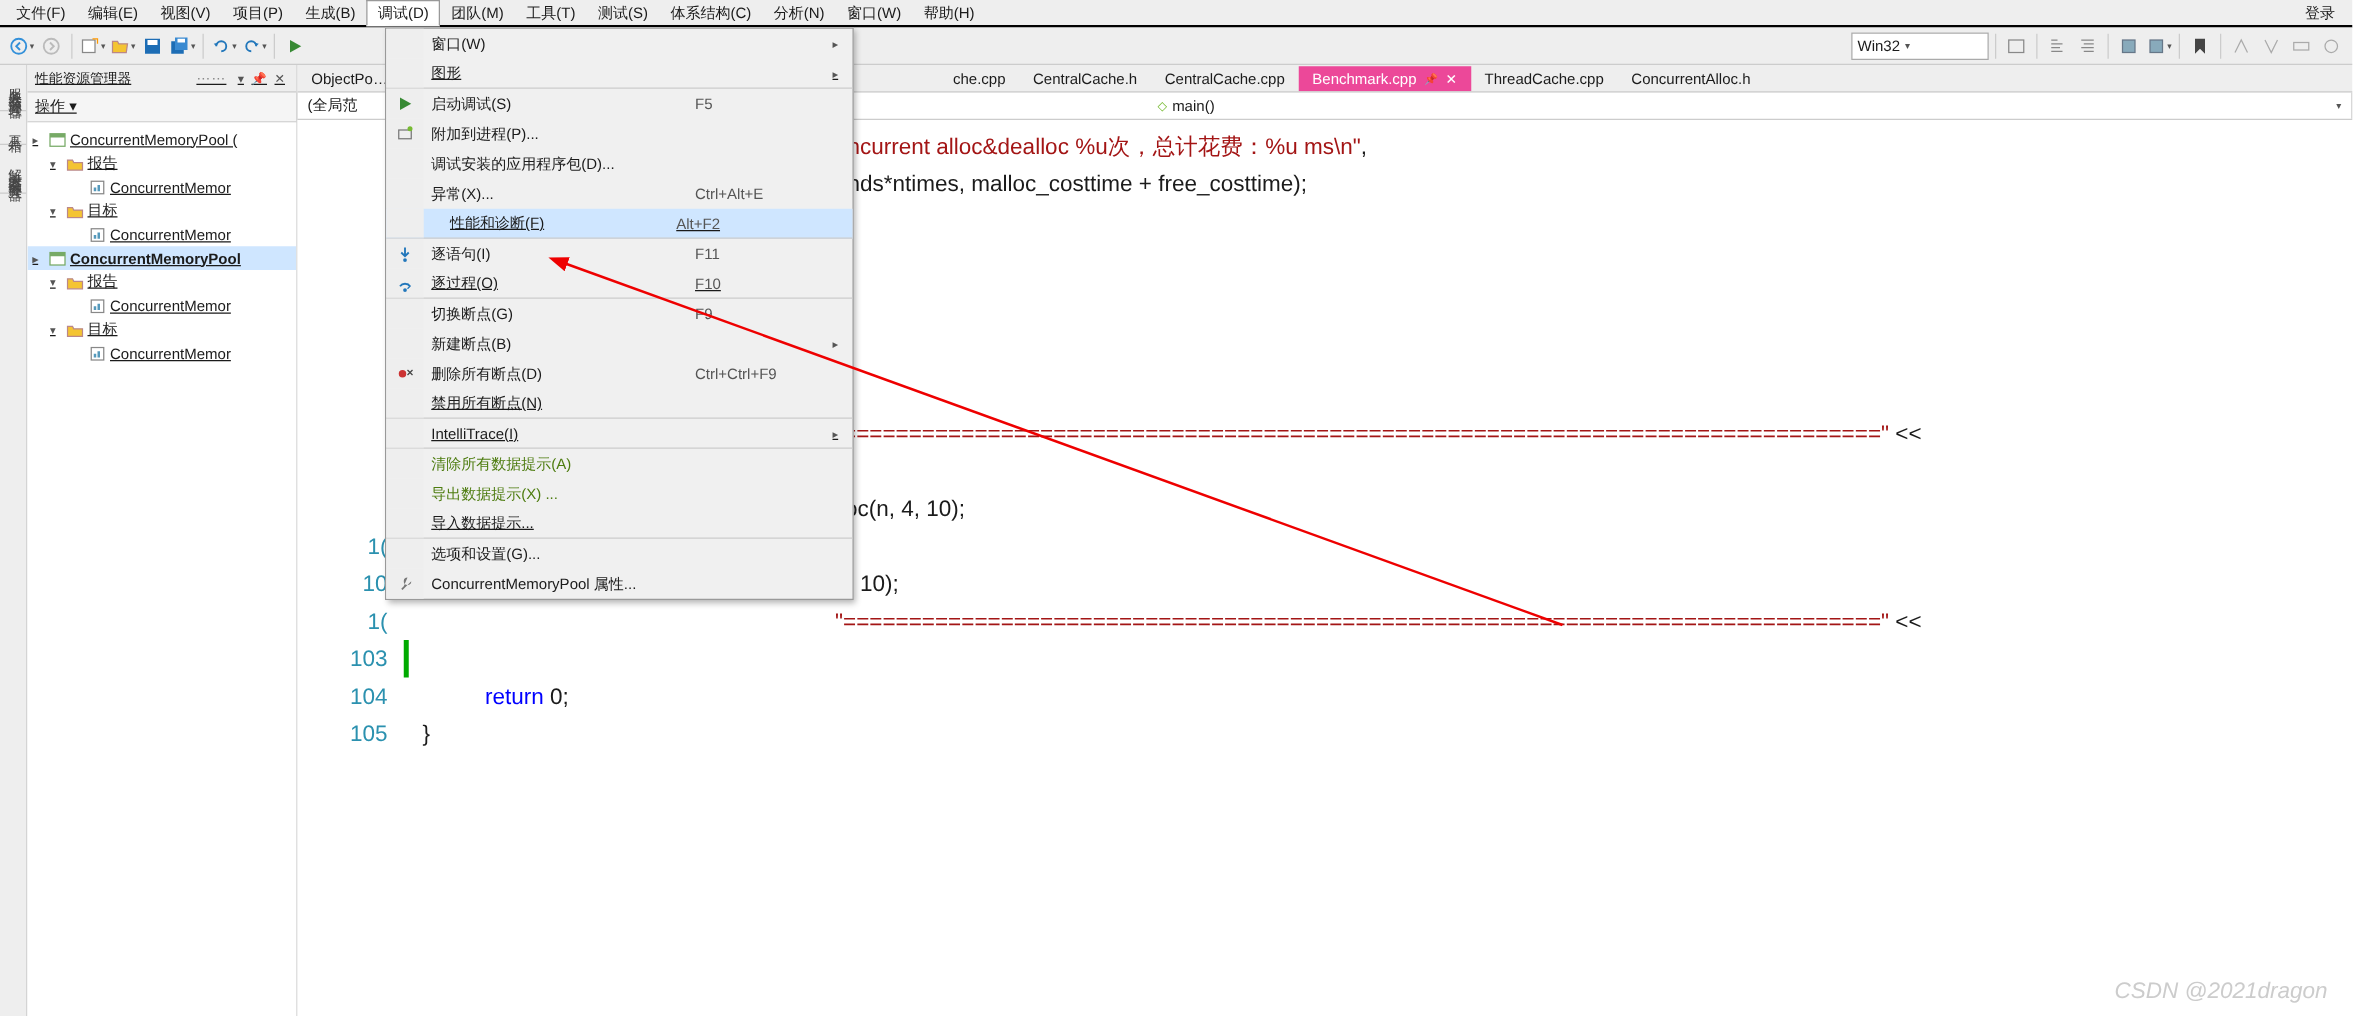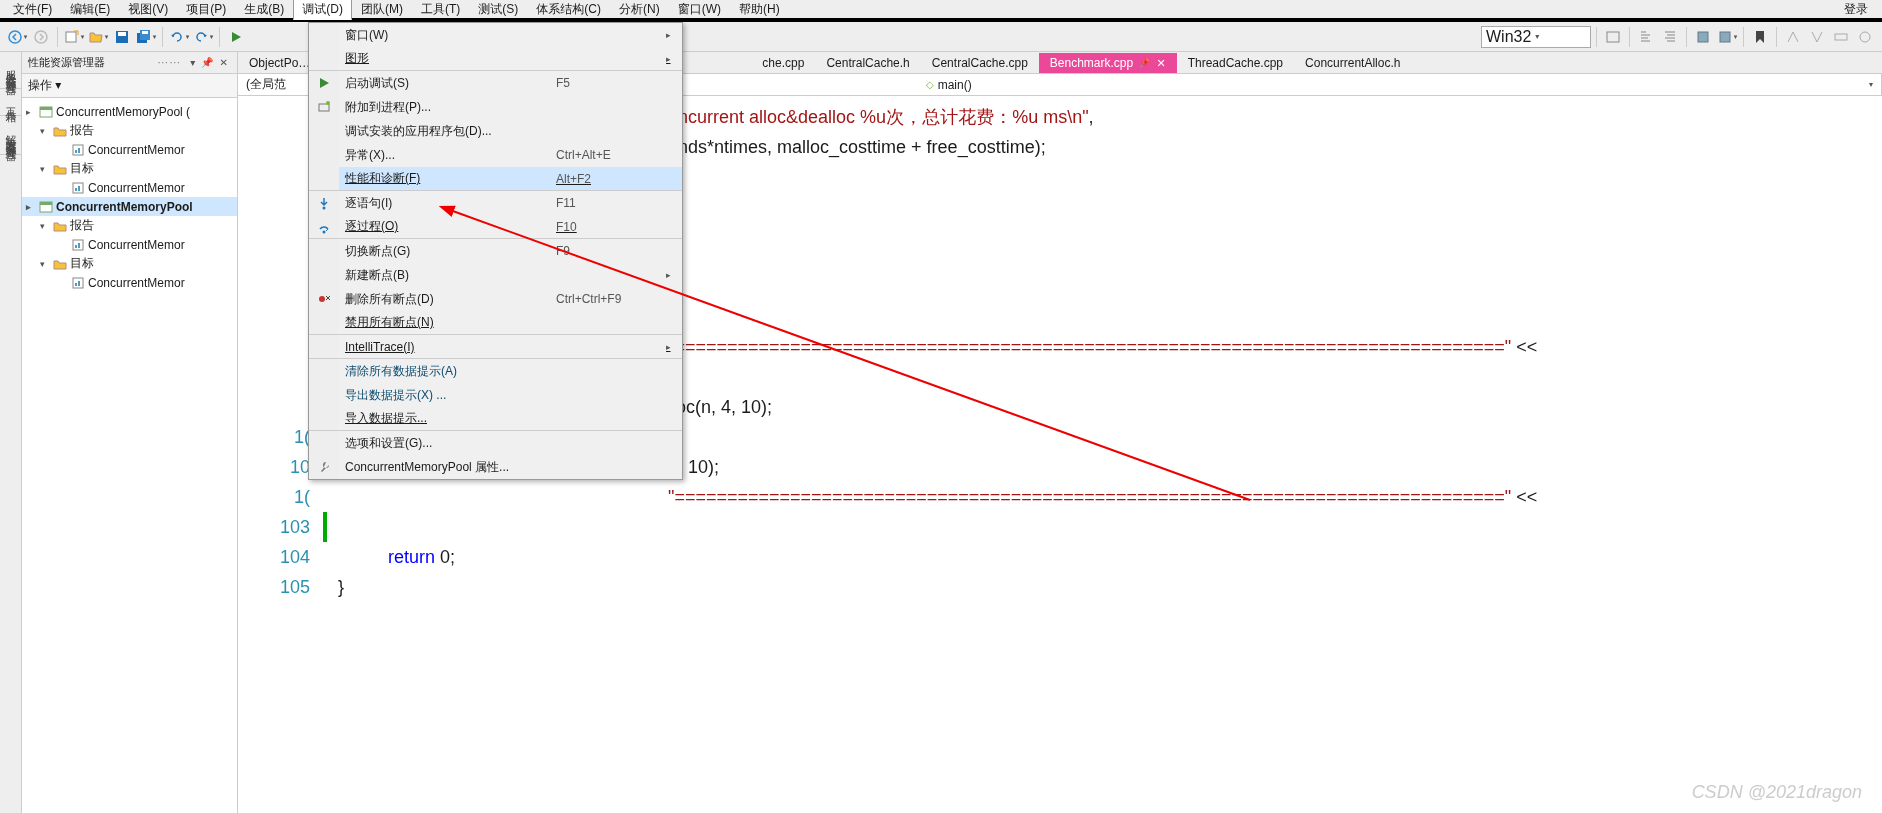--- a/index.html
+++ b/index.html
@@ -1,39 +1,39 @@
 <!DOCTYPE html>
 <html><head>
 <meta charset="utf-8">
 <style>
 * { margin: 0; padding: 0; box-sizing: border-box; font-family: "Microsoft YaHei", Tahoma, sans-serif; }
 body { background: #fff; font-size: 12px; color: #1b1b1b; overflow: hidden; width: 1882px; height: 813px; position: relative; }
 
 
-.menubar { height: 22px; display: flex; align-items: center; padding: 0 4px; background: #eee; border-bottom: 4px solid #000000; }
+.menubar { height: 22px; display: flex; align-items: center; padding: 0 4px; background: #eee; border-bottom: 2px solid #000000; }
 .menubar .mi { padding: 2px 9px; cursor: default; }
 .menubar .mi.active { background: #fff; border: 1px solid #999; border-bottom: 1px solid #fff; padding: 1px 8px; }
 .menubar .spacer { flex: 1; }
 .menubar .login { padding: 2px 10px; }
 
 
 .toolbar { height: 30px; background: #eee; border-bottom: 1px solid #ccc; display: flex; align-items: center; padding: 0 6px; gap: 2px; }
 .tb-btn { width: 22px; height: 22px; display: flex; align-items: center; justify-content: center; cursor: default; }
 .tb-btn svg { width: 16px; height: 16px; }
 .tb-sep { width: 1px; height: 20px; background: #ccc; margin: 0 3px; }
 .tb-dd::after { content: "▾"; font-size: 7px; margin-left: 1px; color: #555; }
-.tb-combo { height: 22px; border: 1px solid #aaa; background: #fff; font-size: 16px; padding: 0 4px; display: flex; align-items: center; }
+.tb-combo { height: 22px; border: 1px solid #aaa; background: #fff; font-size: 12px; padding: 0 4px; display: flex; align-items: center; }
 .tb-combo::after { content: "▾"; font-size: 8px; color: #555; margin-left: 4px; }
 
 
 .side-tabs { position: absolute; left: 0; top: 52px; bottom: 0; width: 22px; background: #eee; border-right: 1px solid #ccc; display: flex; flex-direction: column; }
 .side-tab { writing-mode: vertical-rl; text-orientation: upright; padding: 10px 3px; font-size: 11px; color: #444; cursor: default; border-bottom: 1px solid #ccc; letter-spacing: 2px; }
 
 
-.panel { position: absolute; left: 22px; top: 52px; width: 216px; bottom: 0; background: #f5f5f5; border-right: 1px solid #ccc; display: flex; flex-direction: column; }
+.panel { position: absolute; left: 22px; top: 52px; width: 216px; bottom: 0; background: #f5f5f5; border-right: 1px solid #ccc; display: flex; flex-direction: column; text-decoration: underline; }
 .panel-title { height: 22px; background: #eee; display: flex; align-items: center; padding: 0 6px; font-size: 11px; border-bottom: 1px solid #ccc; }
 .panel-title .ptxt { flex: 1; }
 .panel-title .dots { margin-right: 6px; letter-spacing: 1px; color: #888; }
 .panel-title .pin { font-size: 10px; color: #555; margin: 0 3px; }
 .panel-tb { height: 24px; display: flex; align-items: center; padding: 0 6px; border-bottom: 1px solid #ccc; }
 .tree { flex: 1; overflow: hidden; background: #fff; font-size: 12px; padding-top: 4px; }
 .tr-row { display: flex; align-items: center; height: 19px; padding-left: 4px; white-space: nowrap; }
 .tr-row.lvl1 { padding-left: 18px; }
 .tr-row.lvl2 { padding-left: 36px; }
 .tr-row.selected { background: #cfe6ff; font-weight: bold; }
@@ -59,22 +59,22 @@
 .line { position: absolute; left: 0; width: 100%; height: 30px; display: flex; align-items: center; }
 .ln { width: 80px; text-align: right; padding-right: 8px; color: #2b91af; font-size: 18px; }
 .code { white-space: pre; }
 .code .kw { color: #0000ff; }
 .code .str { color: #a31515; }
 
 
 .dropdown { position: absolute; left: 308px; top: 22px; width: 375px; background: #f0f0f0; border: 1px solid #999; box-shadow: 2px 2px 5px rgba(0,0,0,0.3); z-index: 100; }
 .dd-row { height: 24px; display: flex; align-items: center; font-size: 12px; cursor: default; }
 .dd-row.sep-after { border-bottom: 1px solid #ccc; text-decoration: underline; }
-.dd-row.highlight { background: #cfe6ff; }
-.dd-row.disabled { color: #0c4a6e; }
+.dd-row.highlight { background: #cfe6ff; gap: 15px; }
+.dd-row.disabled { color: #4d7c0f; }
 .dd-ico { width: 30px; display: flex; align-items: center; justify-content: center; background: #eee; height: 100%; }
 .dd-ico svg { width: 14px; height: 14px; }
 .dd-label { flex: 1; padding-left: 6px; }
 .dd-sc { width: 110px; color: #555; }
 .dd-arrow { width: 16px; color: #555; font-size: 9px; }
 
 
 .arrow-svg { position: absolute; left: 0; top: 0; z-index: 200; pointer-events: none; }
 
 .watermark { position: absolute; right: 20px; bottom: 10px; color: #ccc; font-size: 18px; font-style: italic; font-family: sans-serif; }

